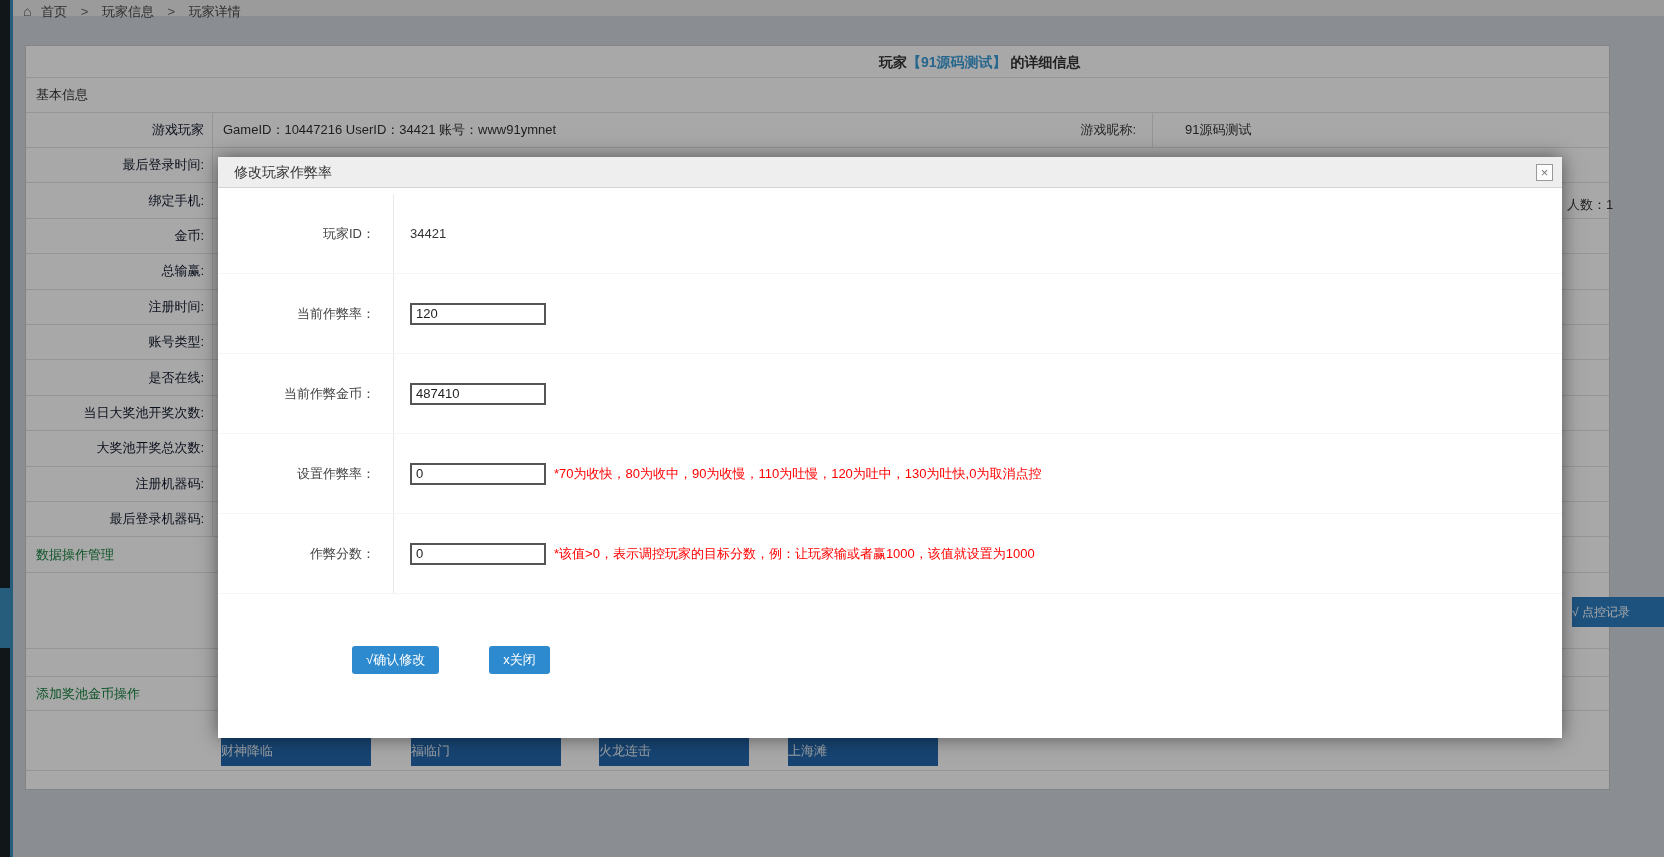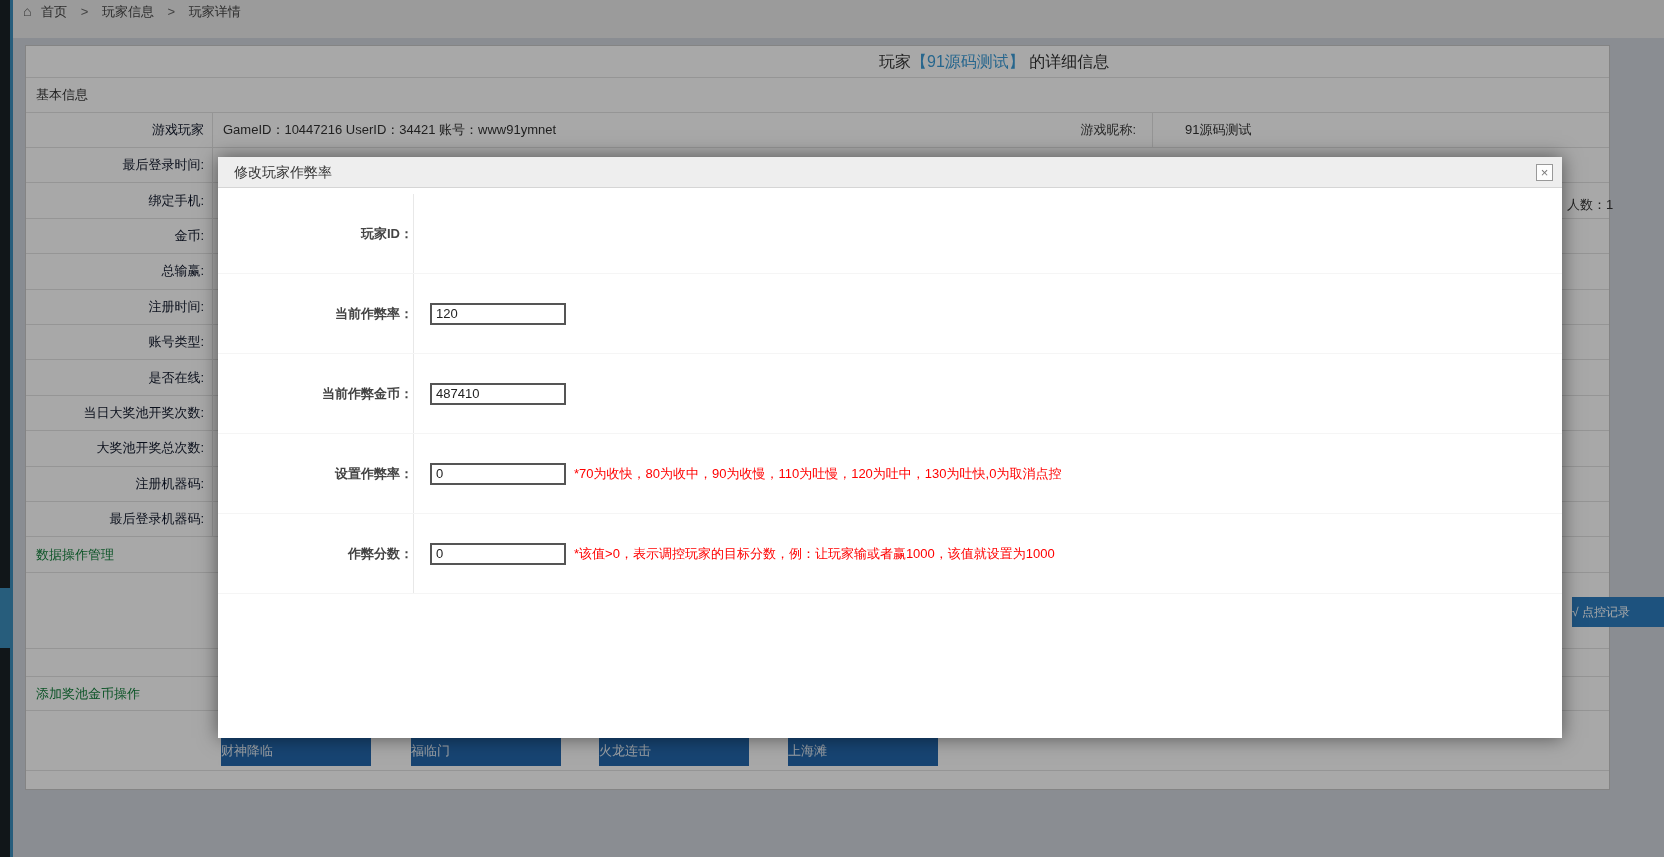--- a/index.html
+++ b/index.html
@@ -6,32 +6,32 @@
   html,body { width:1664px; height:857px; overflow:hidden;
     font-family:"Liberation Sans","DejaVu Sans",sans-serif; background:#d2d6de; }
   .page { position:relative; width:1664px; height:857px; }
 
   
   .side-strip { position:absolute; left:0; top:0; width:10px; height:857px; background:#1a2226; }
   .side-strip .active-seg { position:absolute; left:0; top:588px; width:10px; height:60px; background:#3c8dbc; }
   .side-line { position:absolute; left:10px; top:0; width:3px; height:857px; background:#3c8dbc; }
 
   
-  .crumbbar { position:absolute; left:13px; right:0; top:0; height:38px; background:#ececec;
+  .crumbbar { position:absolute; left:13px; right:0; top:0; height:16px; background:#ececec;
     font-size:13px; color:#444; line-height:22px; padding-left:10px; }
   .crumbbar .home { color:#555; margin-right:6px; font-size:14px; }
   .crumbbar .sep { margin:0 10px; color:#666; }
   .crumbbar a { color:#444; text-decoration:none; }
 
   
   .card { position:absolute; left:25px; top:45px; width:1585px; height:745px;
     background:#fff; border:1px solid #c9c9c9; font-size:13px; color:#333; }
   .row { border-bottom:1px solid #e3e3e3; display:flex; align-items:stretch; }
   .title-row { height:32px; position:relative; }
-  .title-text { position:absolute; left:853px; top:0; line-height:32px; font-weight:normal; font-size:16px; white-space:nowrap; }
+  .title-text { position:absolute; left:853px; top:0; line-height:32px; font-weight:bold; font-size:14px; white-space:nowrap; }
   .title-text .hl { color:#3c9cd7; }
   .section-row { height:35px; line-height:34px; padding-left:10px; }
   .label-cell { width:187px; display:flex; align-items:center; justify-content:flex-end;
     padding-right:8px; border-right:1px solid #e3e3e3; color:#0f172a; }
   .player-row { height:35px; }
   .player-row .value-cell { width:815px; display:flex; align-items:center; padding-left:10px; }
   .player-row .nick-label { width:125px; display:flex; align-items:center; justify-content:flex-end;
     padding-right:16px; border-right:1px solid #e3e3e3; color:#444; }
   .player-row .nick-value { flex:1; display:flex; align-items:center; padding-left:32px; }
   .lrow { height:35.4px; }
@@ -54,22 +54,22 @@
 
   
   .modal { position:absolute; left:218px; top:157px; width:1344px; height:581px; background:#fff;
     z-index:10; box-shadow:0 0 18px rgba(0,0,0,0.5); font-size:13px; color:#333; }
   .m-header { height:31px; background:#eeeeee; border-bottom:1px solid #d5d5d5; position:relative; }
   .m-title { line-height:30px; padding-left:16px; font-size:14px; color:#333;border-radius:7px; }
   .m-close { position:absolute; right:9px; top:7px; width:17px; height:17px; border:1px solid #999;
     color:#777; font-size:13px; line-height:15px; text-align:center; cursor:pointer; background:#fdfdfd; }
   .m-body { padding-top:6px; }
   .m-row { height:80px; display:flex; align-items:stretch; border-bottom:1px solid #f5f5f5; }
-  .m-label { width:196px; display:flex; align-items:center; justify-content:flex-end;
-    padding-right:0; border-right:1px solid #e8e8e8; color:#444;font-weight:bold; }
+  .m-label { width:176px; display:flex; align-items:center; justify-content:flex-end;
+    padding-right:18px; border-right:1px solid #e8e8e8; color:#444; }
   .m-value { flex:1; display:flex; align-items:center; padding-left:16px; }
   .m-input { width:136px; height:22px; border:2px solid #555; font-size:13px; padding-left:4px;
     font-family:Liberation Sans, sans-serif; color:#222; }
   .m-note { margin-left:8px; color:#ff0000; font-size:13px; white-space:nowrap; }
   .m-btnrow { margin-top:52px; padding-left:134px; display:flex; gap:50px; }
   .m-btn { height:28px; background:#2e8ace; border:none; border-radius:3px; color:#fff;
     font-size:13px; padding:0 14px; cursor:pointer; font-family:"Liberation Sans","DejaVu Sans",sans-serif; }
 </style>
 </head>
 <body>
@@ -159,20 +159,23 @@
   <div class="overlay"></div>
 
   <div class="modal">
     <div class="m-header">
       <div class="m-title">修改玩家作弊率</div>
       <div class="m-close">×</div>
     </div>
     <div class="m-body">
       <div class="m-row">
         <div class="m-label">玩家ID：</div>
+        <div class="m-value">
+          <span>34421</span>
+        </div>
       </div>
       <div class="m-row">
         <div class="m-label">当前作弊率：</div>
         <div class="m-value">
           <input class="m-input" type="text" value="120" style="">
         </div>
       </div>
       <div class="m-row">
         <div class="m-label">当前作弊金币：</div>
         <div class="m-value">
@@ -186,16 +189,20 @@
           <span class="m-note">*70为收快，80为收中，90为收慢，110为吐慢，120为吐中，130为吐快,0为取消点控</span>
         </div>
       </div>
       <div class="m-row">
         <div class="m-label">作弊分数：</div>
         <div class="m-value">
           <input class="m-input" type="text" value="0" style="">
           <span class="m-note">*该值&gt;0，表示调控玩家的目标分数，例：让玩家输或者赢1000，该值就设置为1000</span>
         </div>
       </div>
+      <div class="m-btnrow">
+        <button class="m-btn">√确认修改</button>
+        <button class="m-btn">x关闭</button>
+      </div>
     </div>
   </div>
 
 </div>
 
 </body></html>

